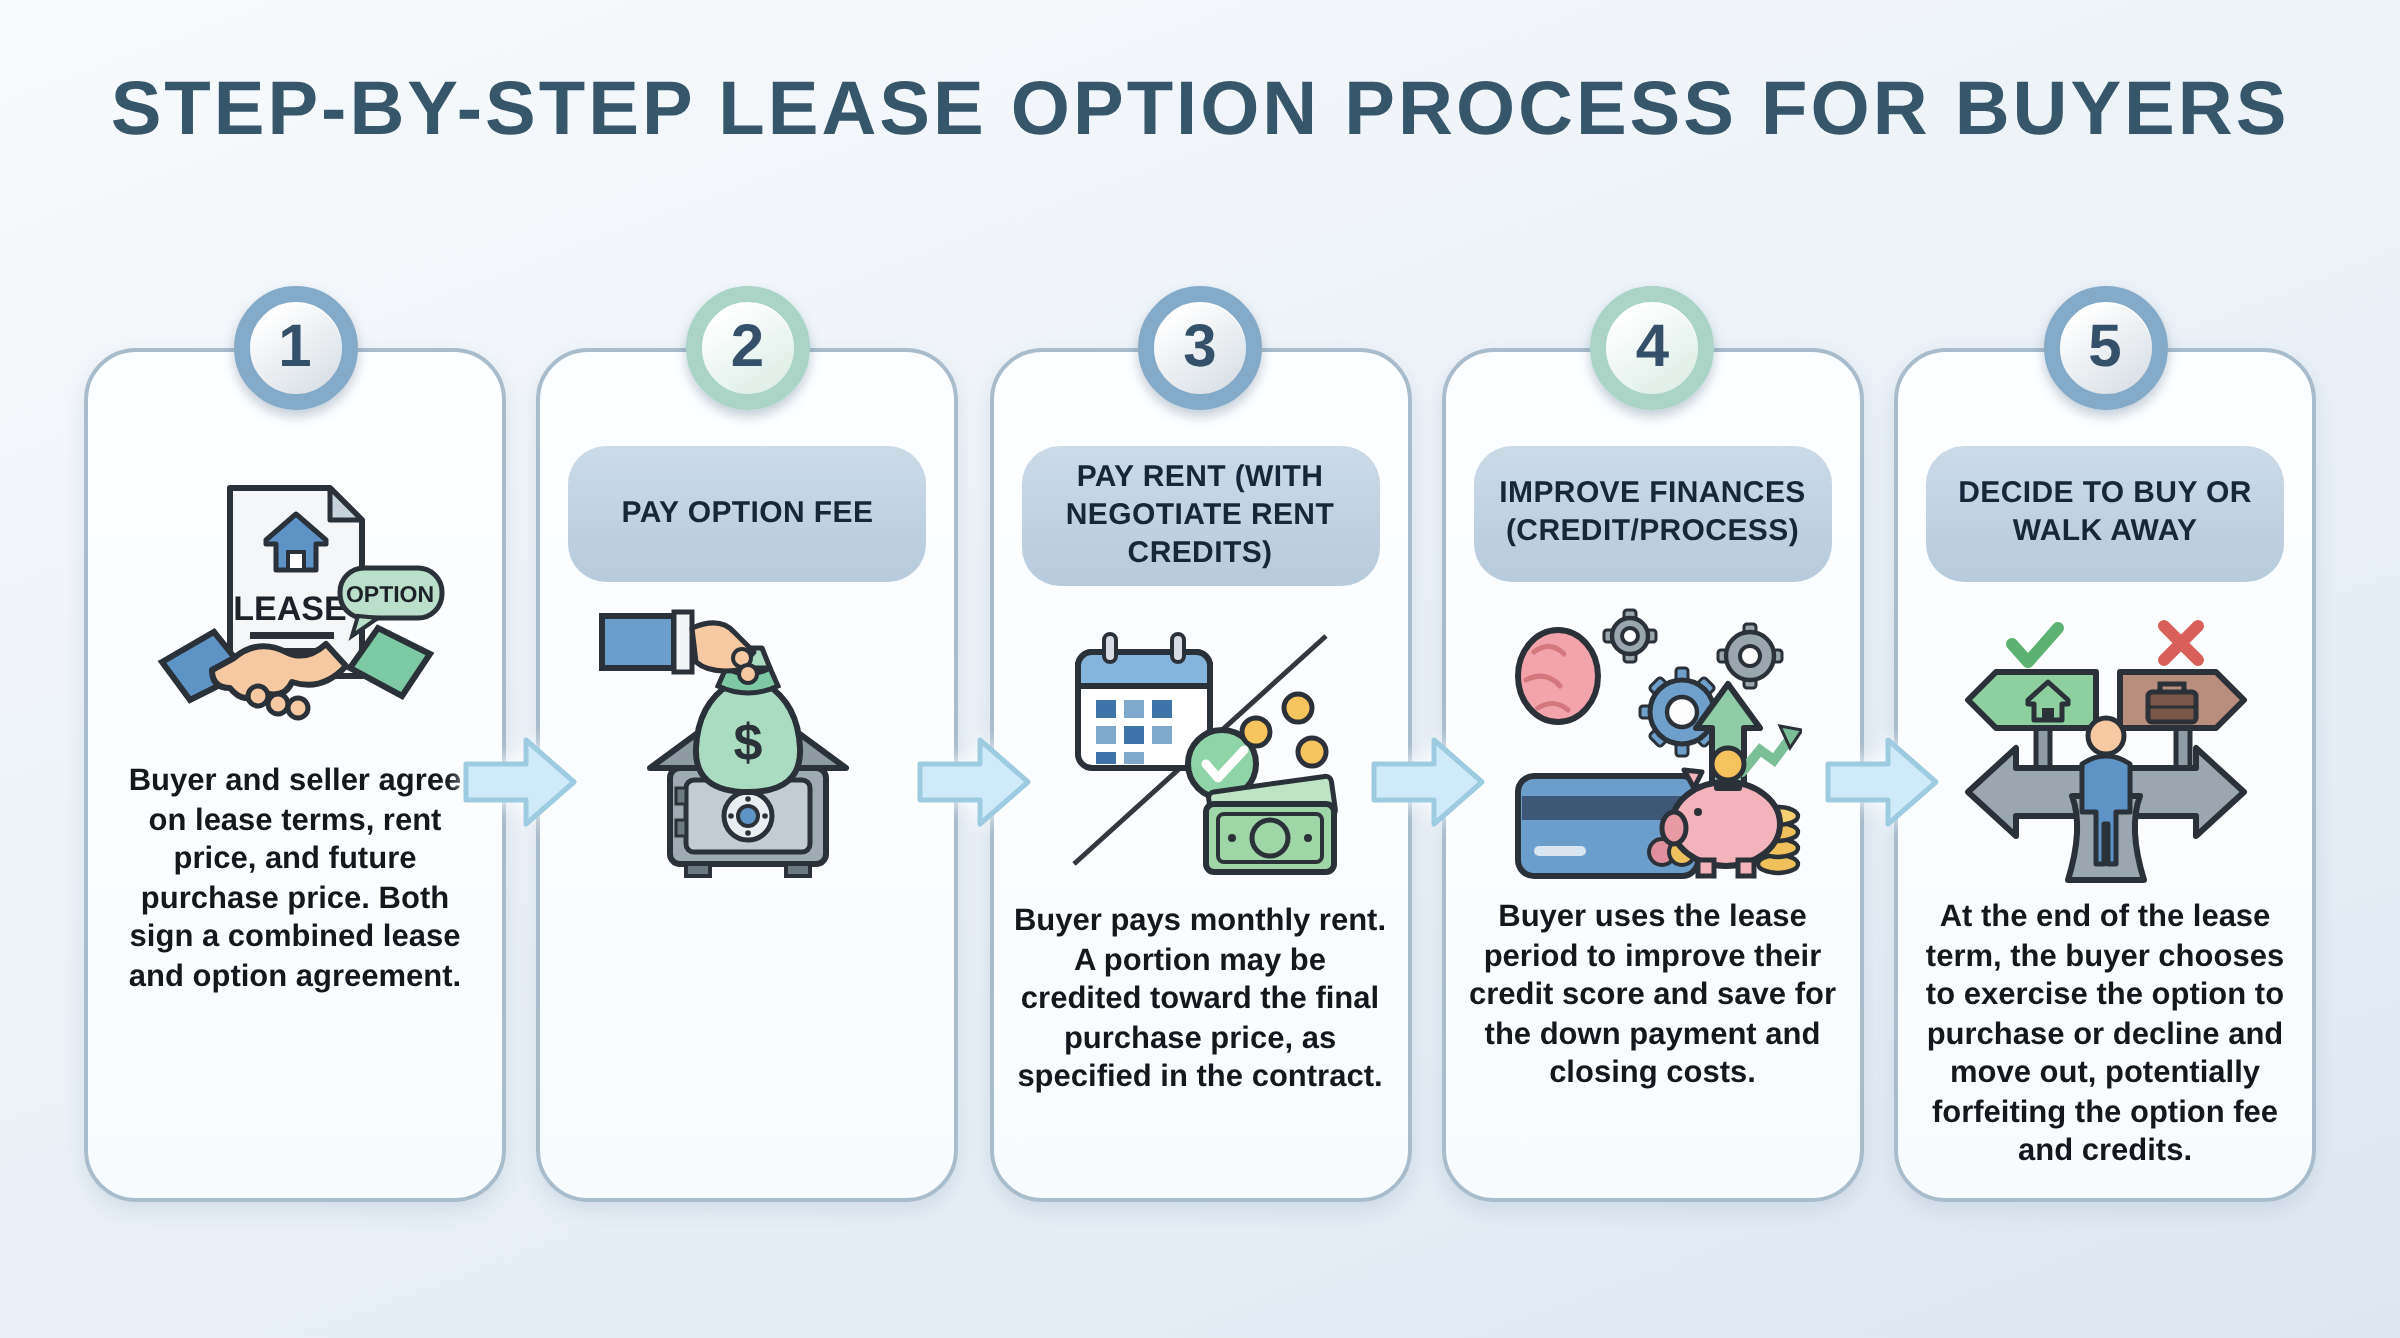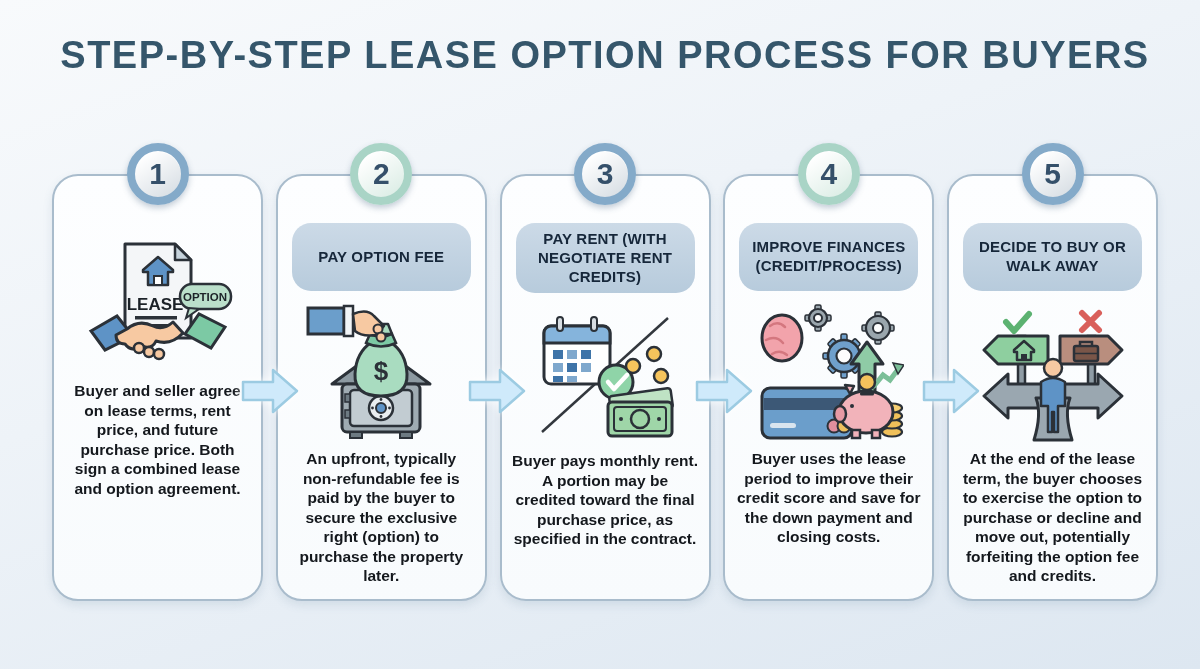--- a/index.html
+++ b/index.html
@@ -1,20 +1,19 @@
 <!DOCTYPE html>
 <html><head>
 <meta charset="utf-8">
 <style>
   * { margin:0; padding:0; box-sizing:border-box; }
   body { font-family:"Liberation Sans", sans-serif; }
   .canvas{
     position:relative; width:1200px; height:669px; overflow:hidden;
     background:linear-gradient(160deg,#f8fafc 0%,#eef3f8 40%,#dde7f1 100%);
-    padding-left:10px;
   }
   .title{
     margin-top:34px; text-align:center;
     font-size:38px; font-weight:700; letter-spacing:1.5px;
     color:#35566b;
   }
   .row{
     position:relative; display:flex; justify-content:space-between;
     padding:0 42px; margin-top:66px;
   }
@@ -123,21 +122,20 @@
             <path d="M64,32 q11,6 22,0 l4,9 q-15,7 -30,0 z" fill="#7cc9a4" stroke="#2b3138" stroke-width="2.5"></path>
             <path d="M68,22 h14 l4,10 h-22 z" fill="#a9dcc0" stroke="#2b3138" stroke-width="2.5" stroke-linejoin="round"></path>
             <text x="75" y="78" font-size="26" font-weight="bold" fill="#2b3138" text-anchor="middle">$</text>
             <rect x="2" y="6" width="36" height="26" fill="#6b9ecb" stroke="#2b3138" stroke-width="3"></rect>
             <rect x="38" y="4" width="9" height="30" fill="#f2f5f7" stroke="#2b3138" stroke-width="2.5"></rect>
             <path d="M47,12 q14,-6 21,2 l10,10 -8,9 q-14,2 -21,-4 z" fill="#f7c9a2" stroke="#2b3138" stroke-width="2.5" stroke-linejoin="round"></path>
             <circle cx="72" cy="27" r="4.5" fill="#f7c9a2" stroke="#2b3138" stroke-width="2"></circle>
             <circle cx="75" cy="35" r="4.5" fill="#f7c9a2" stroke="#2b3138" stroke-width="2"></circle>
           </svg>
         </div>
-        <p class="desc">An upfront, typically non-refundable fee is paid by the buyer to secure the exclusive right (option) to purchase the property later.</p>
       </div>
     </section>
 
     <section class="step">
       <div class="badge ring-blue">
         <span>3</span>
       </div>
       <div class="card">
         <div class="pill">PAY RENT (WITH NEGOTIATE RENT CREDITS)</div>
         <div class="icon-box">

